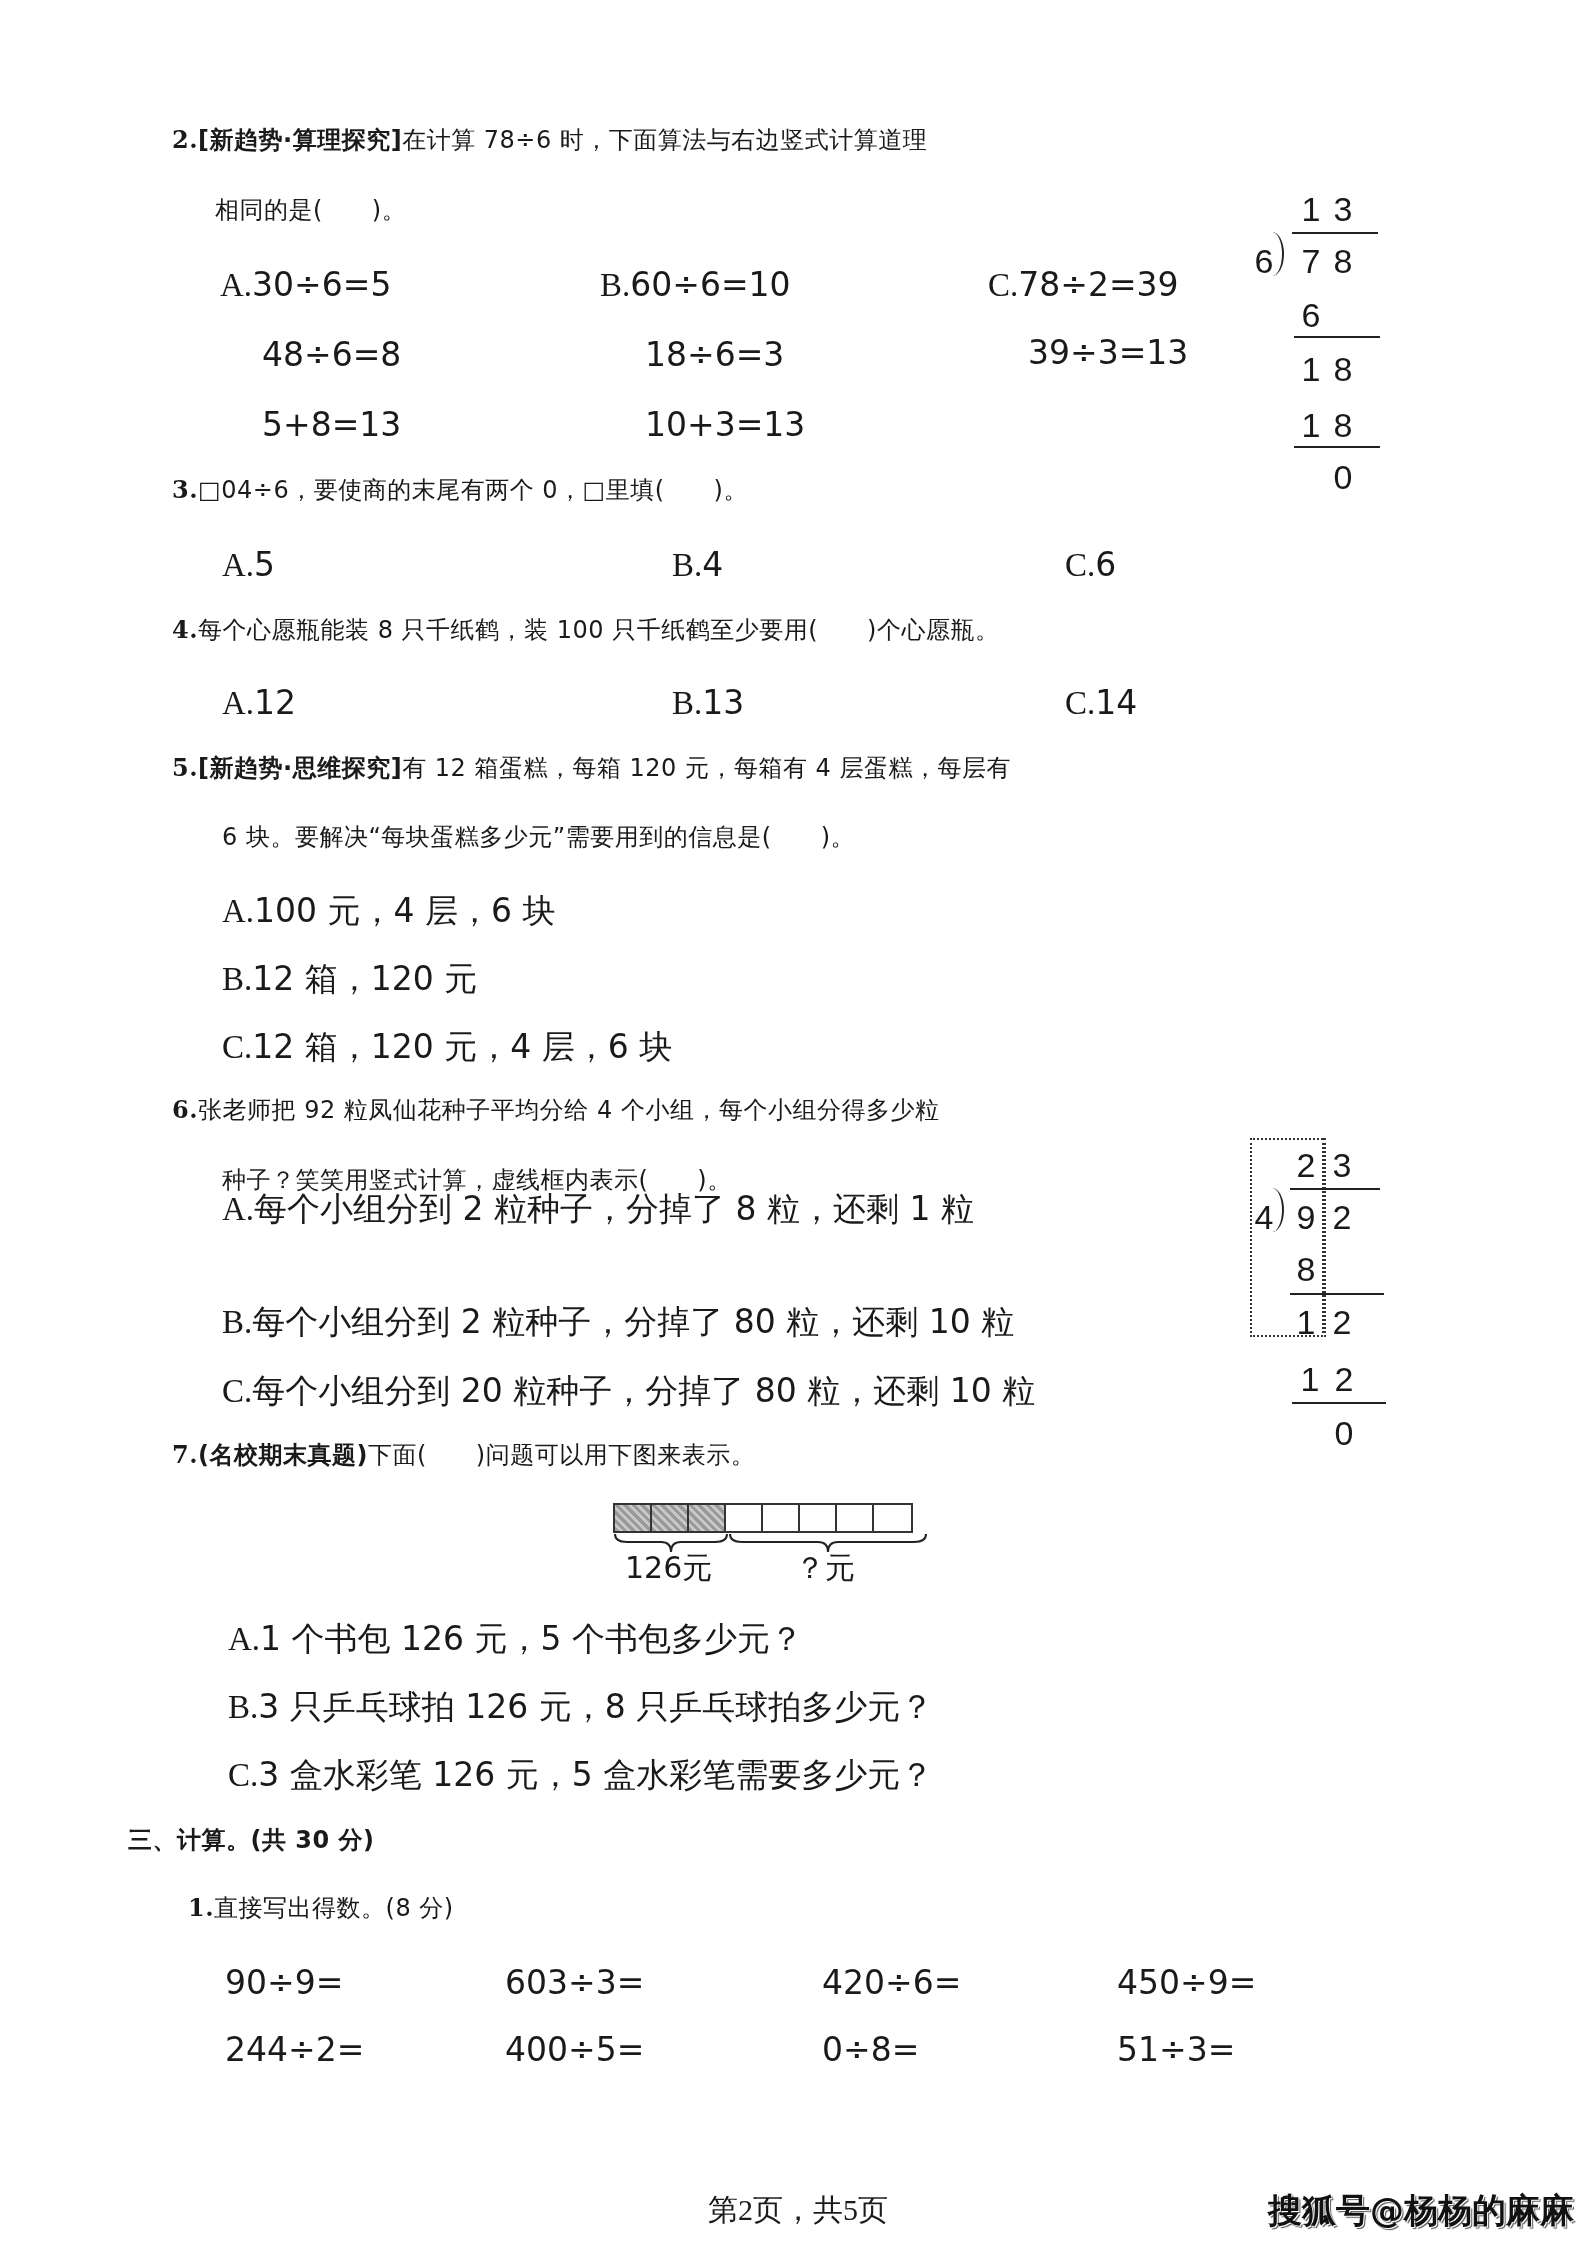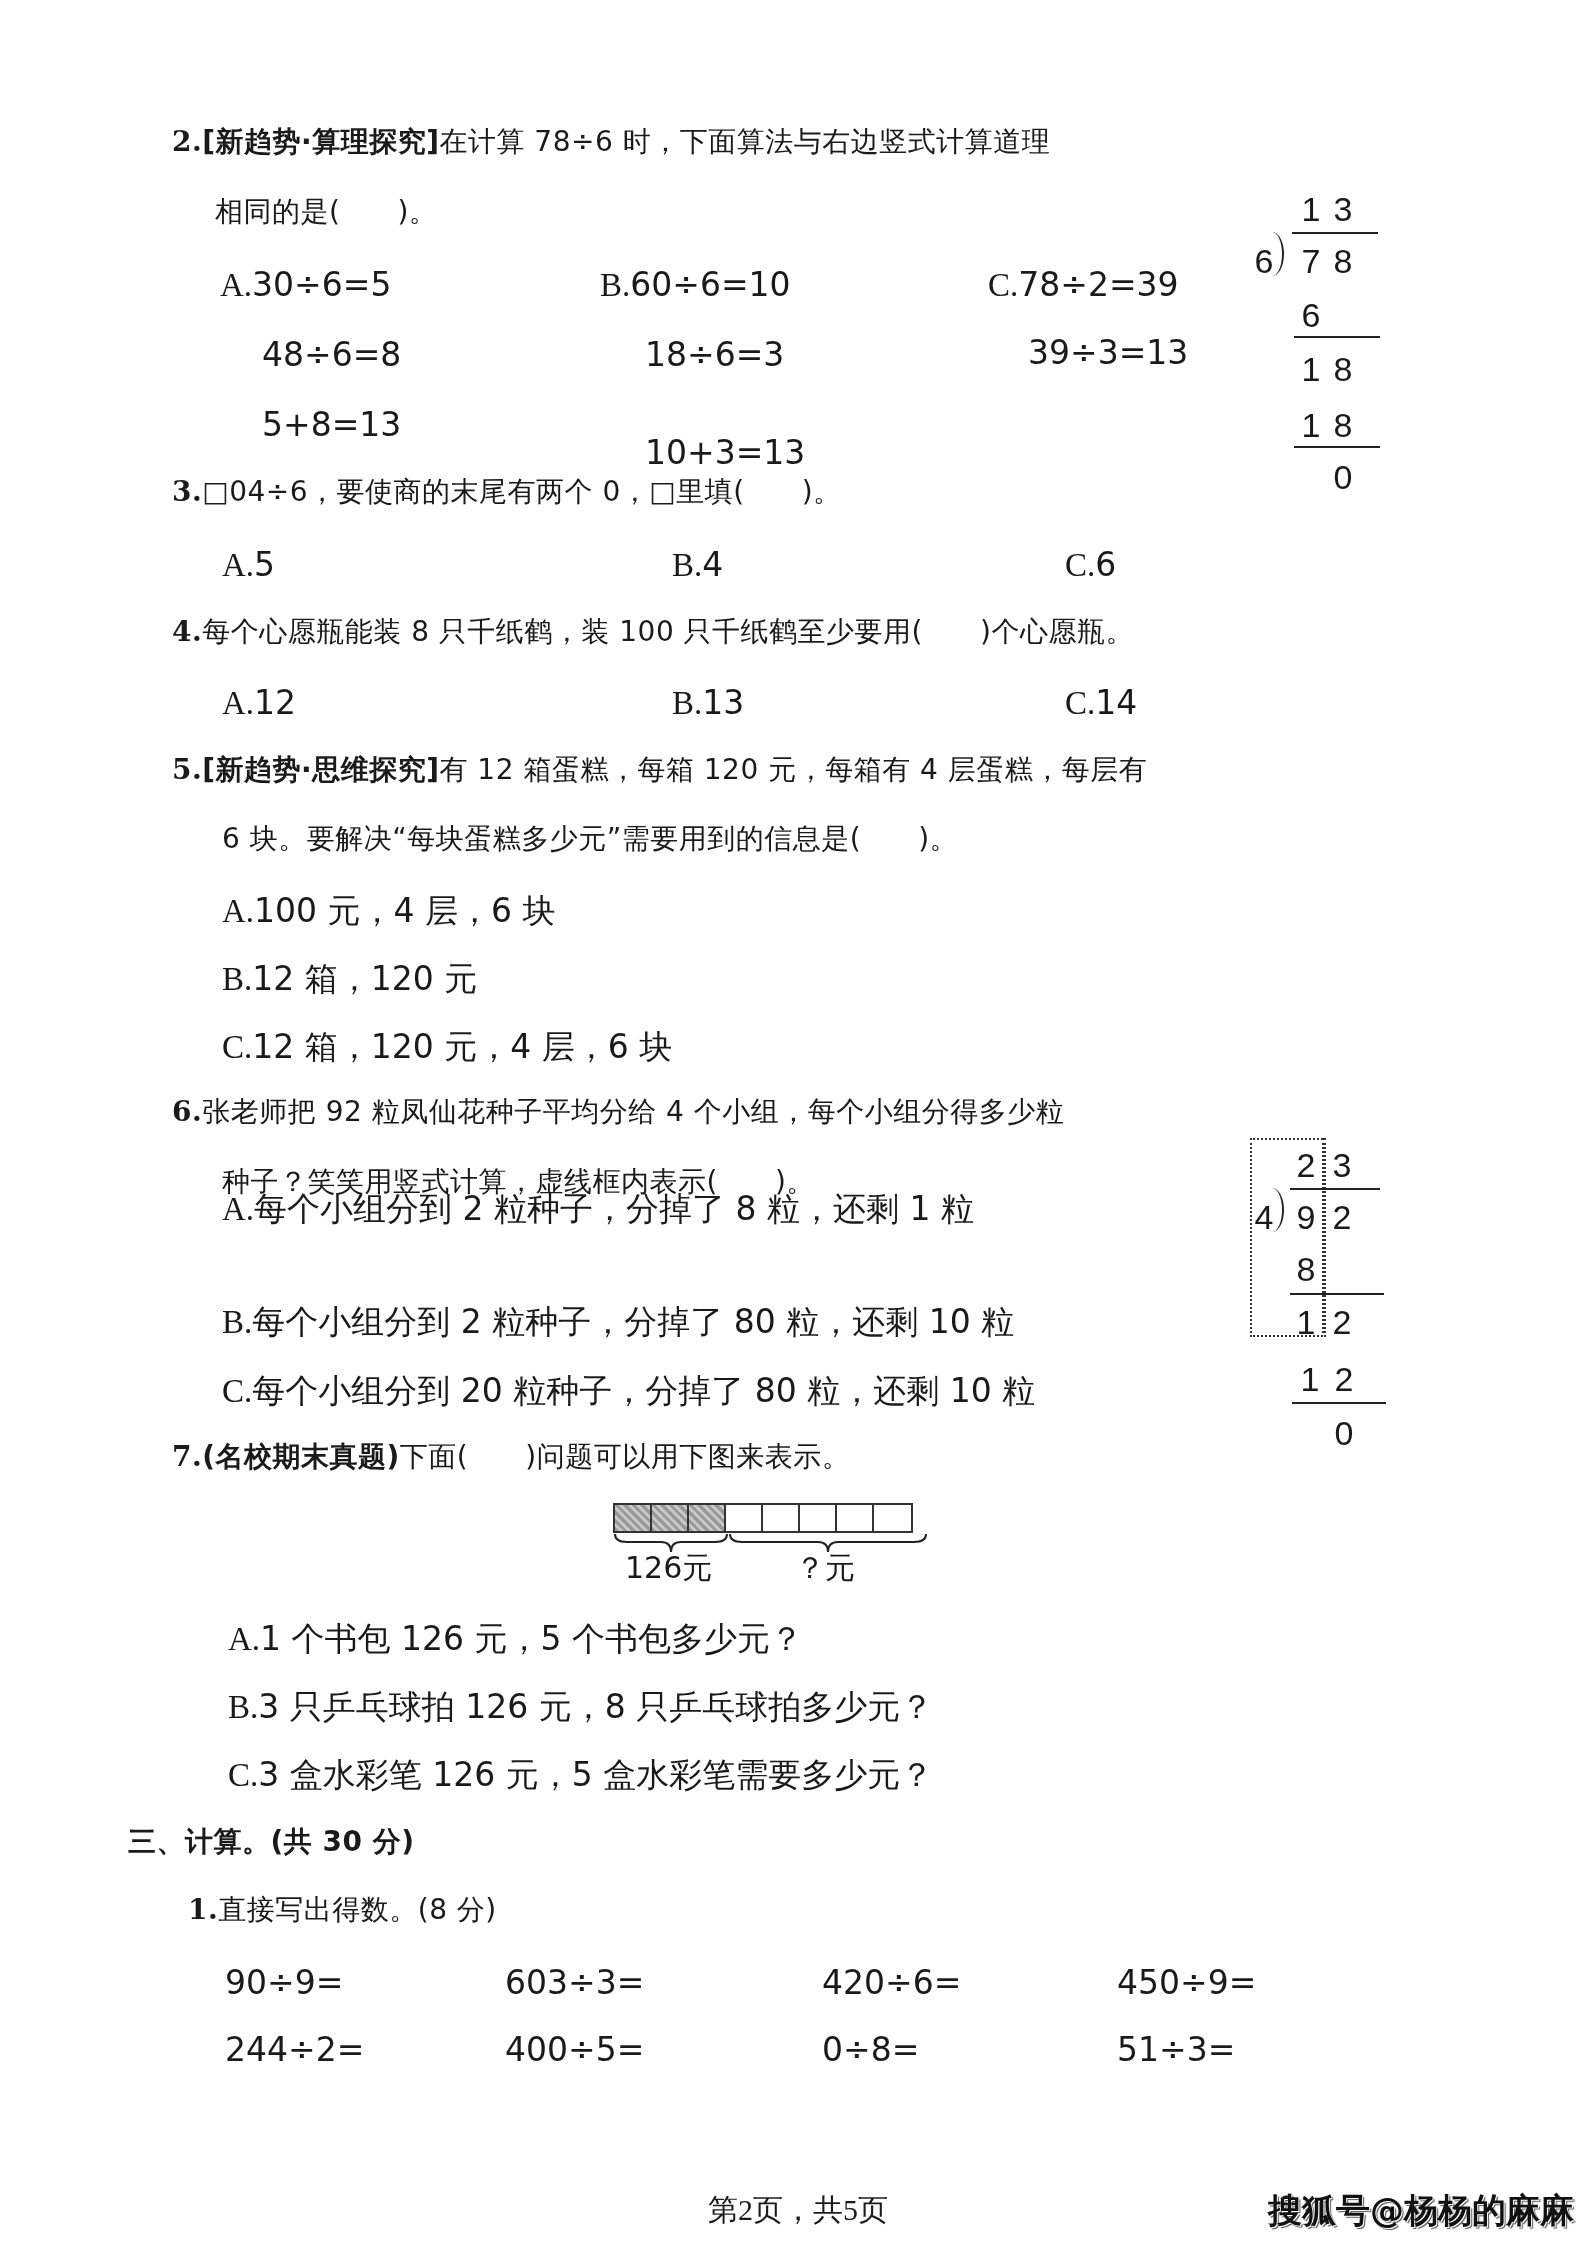--- a/index.html
+++ b/index.html
@@ -2,21 +2,21 @@
 <html><head>
 <meta charset="utf-8">
 <style>
   html, body { margin: 0; padding: 0; background: #ffffff; }
   body {
     width: 1587px; height: 2245px; position: relative; overflow: hidden;
     font-family: "DejaVu Sans", "Liberation Sans", sans-serif;
     color: #1a1a1a;
   }
   .abs { position: absolute; white-space: nowrap; }
-  .line { font-size: 28px; letter-spacing: 0.5px; line-height: 1; }
+  .line { font-size: 24px; letter-spacing: 0.5px; line-height: 1; }
   .qnum { font-family: "DejaVu Serif", "Liberation Serif", serif; font-weight: bold; }
   .tag { font-weight: bold; }
   .opt { font-size: 33px; line-height: 1; }
   .optletter { font-family: "Liberation Serif", "DejaVu Serif", serif; }
   .bold { font-weight: bold; }
 
   
   .ldiv { position: absolute; font-family: "Liberation Sans", sans-serif; font-size: 34px; }
   .ldiv .d { position: absolute; text-align: center; width: 32px; }
   .ldiv .hr { position: absolute; height: 2px; background: #222; }
@@ -44,21 +44,21 @@
   <span class="qnum">2.</span><span class="tag">[新趋势·算理探究]</span><span>在计算 78÷6 时，下面算法与右边竖式计算道理</span>
 </div>
 <div class="abs line" style="left:215px; top:198px;">相同的是(　　)。</div>
 
 <div class="abs opt" style="left:220px; top:268px;"><span class="optletter">A.</span><span>30÷6=5</span></div>
 <div class="abs opt" style="left:262px; top:338px;">48÷6=8</div>
 <div class="abs opt" style="left:262px; top:408px;">5+8=13</div>
 
 <div class="abs opt" style="left:600px; top:268px;"><span class="optletter">B.</span><span>60÷6=10</span></div>
 <div class="abs opt" style="left:645px; top:338px;">18÷6=3</div>
-<div class="abs opt" style="left:645px; top:408px;margin-top:28px;">10+3=13</div>
+<div class="abs opt" style="left:645px; top:408px;">10+3=13</div>
 
 <div class="abs opt" style="left:988px; top:268px;text-align:right;"><span class="optletter">C.</span><span>78÷2=39</span></div>
 <div class="abs opt" style="left:1028px; top:336px;">39÷3=13</div>
 
 <div class="ldiv" style="left:1250px; top:190px; width:130px; height:310px;">
   <span class="d" style="left:45px; top:0;">1</span>
   <span class="d" style="left:77px; top:0;">3</span>
   <div class="hr" style="left:42px; top:42px; width:86px;"></div>
   <span class="d" style="left:2px; top:52px; width:24px;">6</span>
   <div class="bracket" style="left:22px; top:42px; height:44px;"></div>

